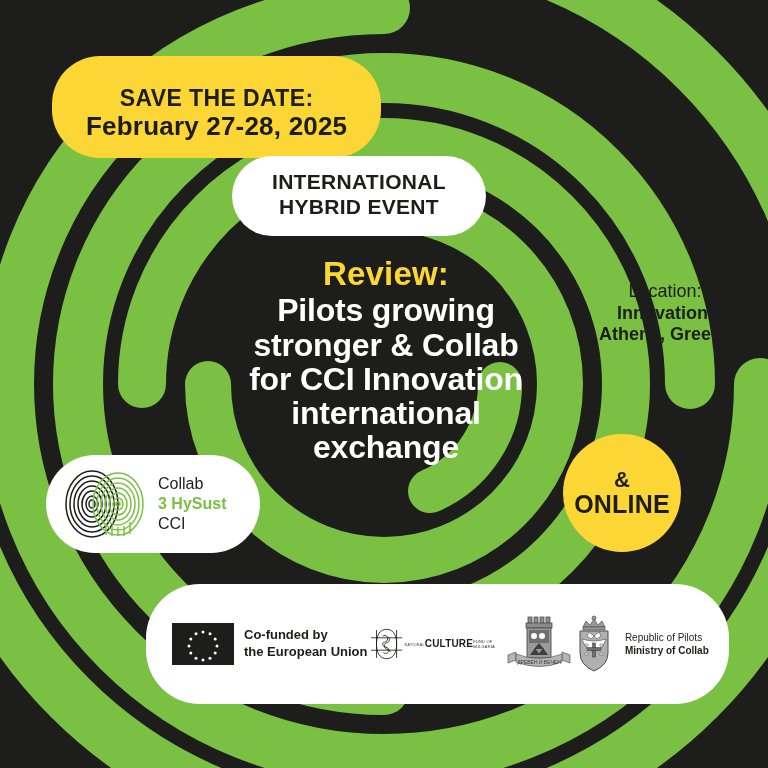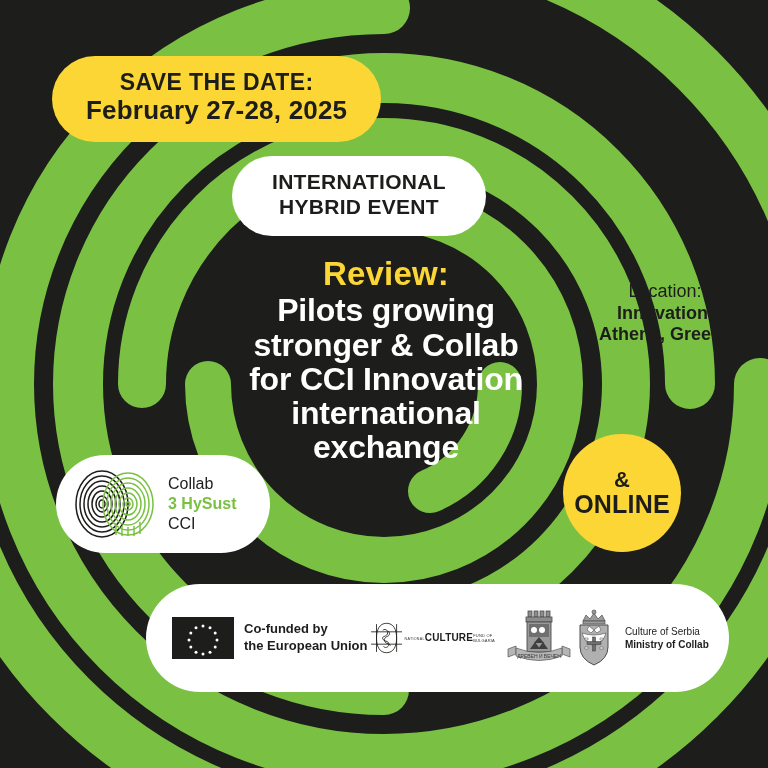--- a/index.html
+++ b/index.html
@@ -22,21 +22,21 @@
     height: 768px;
   }
 
   
   .badge-date {
     position: absolute;
     left: 52px;
     top: 56px;
     background: #fcd635;
     border-radius: 48px;
-    padding: 14px 34px 17px 34px;
+    padding: 30px 34px 17px 34px;
     text-align: center;
     color: #1d1d1b;
     line-height: 1.12;
   }
   .badge-date .l1 {
     font-size: 23px;
     font-weight: bold;
     letter-spacing: 0.4px;
     white-space: nowrap;
   }
@@ -133,21 +133,21 @@
   }
   .badge-online .word {
     font-size: 25px;
     font-weight: bold;
     letter-spacing: 0.2px;
   }
 
   
   .logo-pill {
     position: absolute;
-    left: 56px;
+    left: 46px;
     top: 455px;
     width: 214px;
     height: 98px;
     background: #ffffff;
     border-radius: 49px;
     display: flex;
     align-items: center;
     padding-left: 16px;
     box-sizing: border-box;
   }
@@ -160,21 +160,21 @@
   .logo-text .lt1 { font-size: 16px; }
   .logo-text .lt2 { font-size: 16px; font-weight: bold; color: #7ac143; }
   .logo-text .lt3 { font-size: 16px; }
 
   
   .footer-pill {
     position: absolute;
     left: 146px;
     top: 584px;
     width: 583px;
-    height: 108px;
+    height: 120px;
     background: #ffffff;
     border-radius: 54px;
     display: flex;
     align-items: center;
     justify-content: space-around;
     padding: 0 26px;
     box-sizing: border-box;
   }
   .funder { display: flex; align-items: center; }
   .eu-flag { width: 62px; height: 42px; flex: 0 0 auto; }
@@ -384,19 +384,19 @@
           <rect x="15" y="32.5" width="14" height="3"></rect>
         </g>
         <g fill="#ffffff" stroke="#4d4d4d" stroke-width="0.5">
           <path d="M13 29 h3 v2 h-3 z"></path>
           <path d="M28 29 h3 v2 h-3 z"></path>
           <path d="M13 38 h3 v2 h-3 z"></path>
           <path d="M28 38 h3 v2 h-3 z"></path>
         </g>
       </svg>
       <div class="serbia-text">
-        <div class="s1">Culture of Serbia</div>
+        <div class="s1">Republic of Pilots</div>
         <div class="s2">Ministry of Collab</div>
       </div>
     </div>
 
   </div>
 </div>
 
 </body></html>

